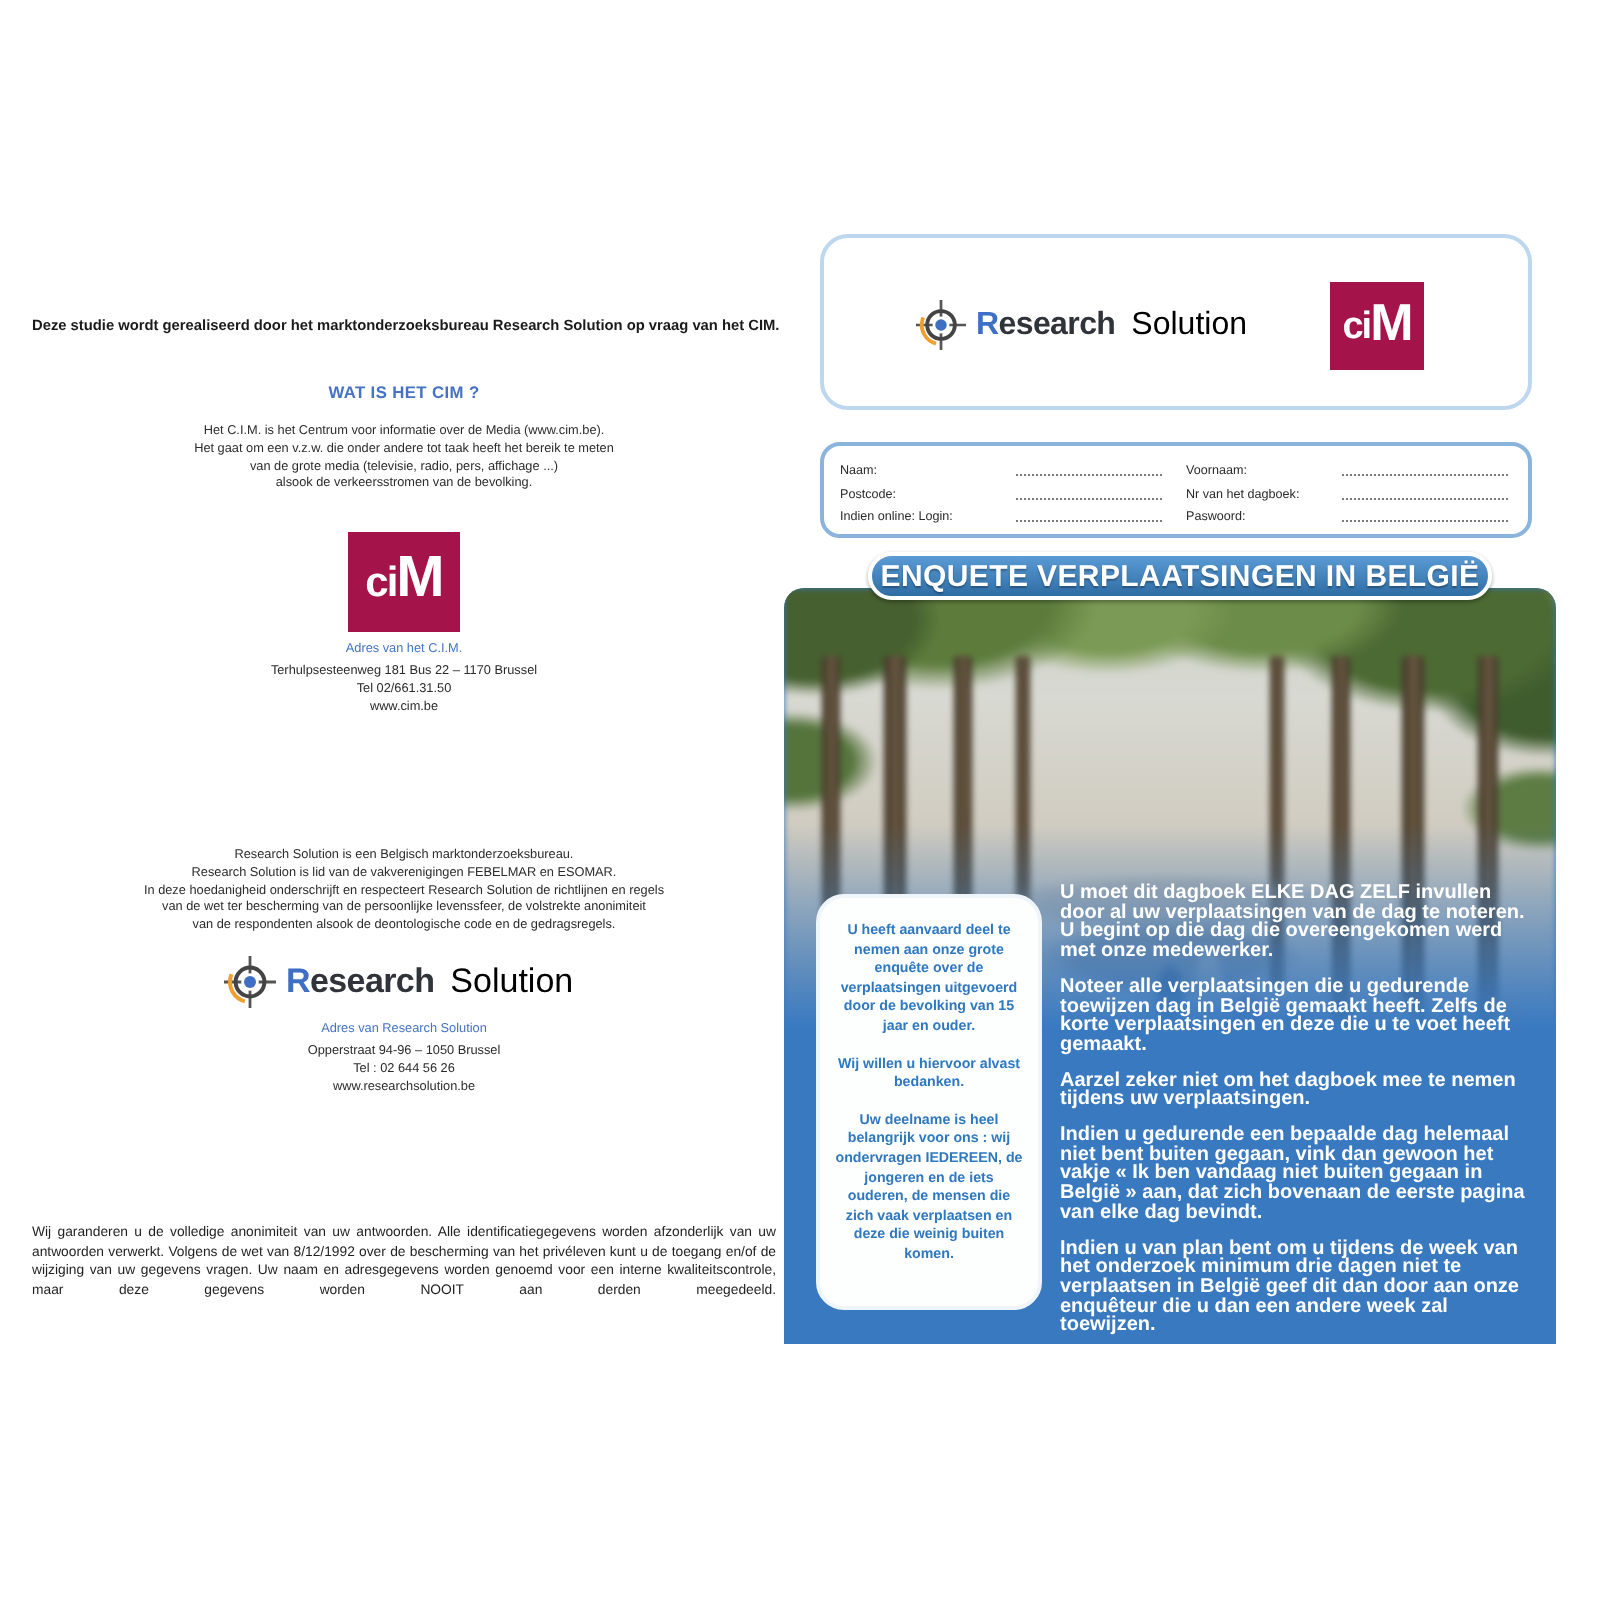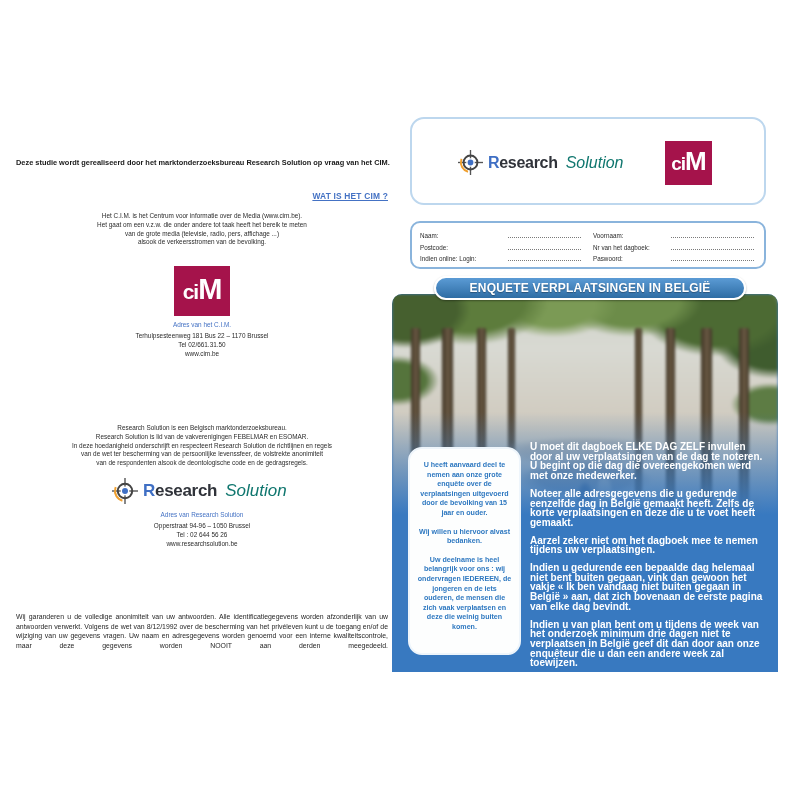--- a/index.html
+++ b/index.html
@@ -2,21 +2,21 @@
 <html><head>
 <meta charset="utf-8">
 <style>
   * { margin:0; padding:0; box-sizing:border-box; }
   html,body { width:800px; height:800px; background:#fff; font-family:"Liberation Sans", sans-serif; }
   .canvas { position:relative; width:800px; height:672px; background:#fff; overflow:hidden; }
 
   
   .left-page { position:absolute; left:16px; top:0; width:372px; height:700px; }
   .intro-line { position:absolute; top:158px; left:0; width:372px; font-size:7.4px; font-weight:bold; color:#1a1a1a; text-align:center; white-space:nowrap; }
-  .sec-heading { position:absolute; width:372px; text-align:right; font-size:8.4px; font-weight:bold; color:#4472c4; text-decoration:underline; letter-spacing:.2px; }
+  .sec-heading { position:absolute; width:372px; text-align:center; font-size:8.4px; font-weight:bold; color:#4472c4; letter-spacing:.2px; }
   .sec-heading.cim { top:191px; }
   .sec-heading.rs  { top:404px; }
   .sec-body { position:absolute; width:372px; text-align:center; font-size:6.4px; line-height:8.8px; color:#2b2b2b; }
   .sec-body.cim { top:212px; }
   .sec-body.rs  { top:424px; }
 
   .cim-logo { background:#a5134b; color:#fff; display:flex; align-items:center; justify-content:center; font-weight:bold; letter-spacing:-1px; }
   .cim-logo-left { position:absolute; left:158px; top:266px; width:56px; height:50px; }
   .cim-ci { font-size:21px; line-height:1; }
   .cim-m  { font-size:29px; line-height:1; transform:translateY(-2px); }
@@ -25,41 +25,41 @@
 
   .addr-label { position:absolute; width:372px; text-align:center; font-size:6.4px; color:#4472c4; }
   .addr-lines { position:absolute; width:372px; text-align:center; font-size:6.4px; line-height:9px; color:#2b2b2b; }
   .addr-label.cim { top:321px; } .addr-lines.cim { top:331px; }
   .addr-label.rs  { top:511px; } .addr-lines.rs  { top:521px; }
 
   .rs-logo { display:flex; align-items:center; gap:5px; }
   .rs-logo-left { position:absolute; left:96px; top:478px; }
   .rs-research { font-weight:bold; color:#30333a; font-size:17px; letter-spacing:-0.3px; }
   .rs-r { color:#3f6fc4; }
-  .rs-solution { color:#0f766e; font-size:17px; letter-spacing:0; margin-left:3px;font-style:italic; }
+  .rs-solution { color:#000000; font-size:17px; letter-spacing:0; margin-left:3px; }
   .footer-par { position:absolute; top:612px; left:0; width:372px; font-size:6.9px; line-height:9.6px; color:#1f1f1f; text-align:justify; }
   .footer-par:after { content:""; display:inline-block; width:100%; }
 
   
   .logo-box { position:absolute; left:410px; top:117px; width:356px; height:88px; border:2px solid #bdd7ee; border-radius:14px; background:#fff; }
   .logo-box .rs-logo { position:absolute; left:46px; top:31px; }
   .logo-box .rs-research, .logo-box .rs-solution { font-size:16px; }
   .cim-logo-right { position:absolute; right:52px; top:22px; width:47px; height:44px; }
 
   .form-box { position:absolute; left:410px; top:221px; width:356px; height:48px; border:2px solid #8ab4dc; border-radius:10px; background:#fff; padding:6px 8px 4px 8px; display:flex; flex-direction:column; justify-content:space-between; }
   .form-row { display:flex; height:11px; }
   .form-half { display:flex; flex:1; align-items:flex-end; }
   .form-half.lft { margin-right:10px; }
   .f-label { font-size:6.3px; color:#2b2b2b; line-height:8px; white-space:nowrap; }
   .form-half.lft .f-label { width:86px; }
   .form-half.rgt .f-label { width:76px; }
   .dotline { flex:1; border-bottom:1px dotted #7a7a7a; margin:0 2px 2px 2px; height:8px; }
 
   .banner { position:absolute; left:434px; top:276px; width:312px; height:24px; border-radius:12px; border:2px solid #fff; background:linear-gradient(#5b9bd5,#2e6da4); box-shadow:0 1px 2px rgba(0,0,0,.35); display:flex; align-items:center; justify-content:center; z-index:5; }
-  .banner span { color:#fff; font-weight:bold; font-size:12px; letter-spacing:.2px; text-shadow:0 1px 1px rgba(0,0,0,.3); }
+  .banner span { color:#fff; font-weight:bold; font-size:15px; letter-spacing:.2px; text-shadow:0 1px 1px rgba(0,0,0,.3); }
 
   
   .photo { position:absolute; left:392px; top:294px; width:386px; height:394px; border-radius:10px 10px 12px 12px; overflow:hidden; background:#3879c0; }
   .photo-inner { position:absolute; inset:0; filter:blur(1.6px); }
   .sky { position:absolute; inset:0; background:linear-gradient(#cfd3c9 0%, #d8d9d2 14%, #cfc9bd 34%, #c3bfb6 48%, #b8bdc2 60%, #3879c0 78%); }
   .foliage { position:absolute; inset:0;
     background:
       radial-gradient(ellipse 90px 55px at 4% 4%,  #46602f 0 55%, transparent 70%),
       radial-gradient(ellipse 110px 60px at 20% 2%, #5d7c3c 0 50%, transparent 72%),
       radial-gradient(ellipse 90px 45px at 42% 3%,  #7b9a55 0 45%, transparent 70%),
@@ -239,20 +239,20 @@
   </div>
 
   <div class="white-box">
     <p>U heeft aanvaard deel te nemen aan onze grote enquête over de verplaatsingen uitgevoerd door de bevolking van 15 jaar en ouder.</p>
     <p class="wb-strong">Wij willen u hiervoor alvast bedanken.</p>
     <p><span>Uw deelname is heel belangrijk voor ons : wij ondervragen </span><span class="wb-strong">IEDEREEN,</span><span> de jongeren en de iets ouderen, de mensen die zich vaak verplaatsen en deze die weinig buiten komen.</span></p>
   </div>
 
   <div class="blue-text">
     <p>U moet dit dagboek ELKE DAG ZELF invullen door al uw verplaatsingen van de dag te noteren. U begint op die dag die overeengekomen werd met onze medewerker.</p>
-    <p>Noteer alle adresgegevens die u gedurende eenzelfde dag in België gemaakt heeft. Zelfs de korte verplaatsingen en deze die u te voet heeft gemaakt.</p>
+    <p>Noteer alle verplaatsingen die u gedurende toewijzen dag in België gemaakt heeft. Zelfs de korte verplaatsingen en deze die u te voet heeft gemaakt.</p>
     <p>Aarzel zeker niet om het dagboek mee te nemen tijdens uw verplaatsingen.</p>
     <p>Indien u gedurende een bepaalde dag helemaal niet bent buiten gegaan, vink dan gewoon het vakje « Ik ben vandaag niet buiten gegaan in België » aan, dat zich bovenaan de eerste pagina van elke dag bevindt.</p>
     <p>Indien u van plan bent om u tijdens de week van het onderzoek  minimum drie dagen niet te verplaatsen in België geef dit dan door aan onze enquêteur die u dan een andere week zal toewijzen.</p>
     <p class="bt-heading">Om u te onderzoek:</p>
   </div>
 
 </div>
 
 </body></html>

